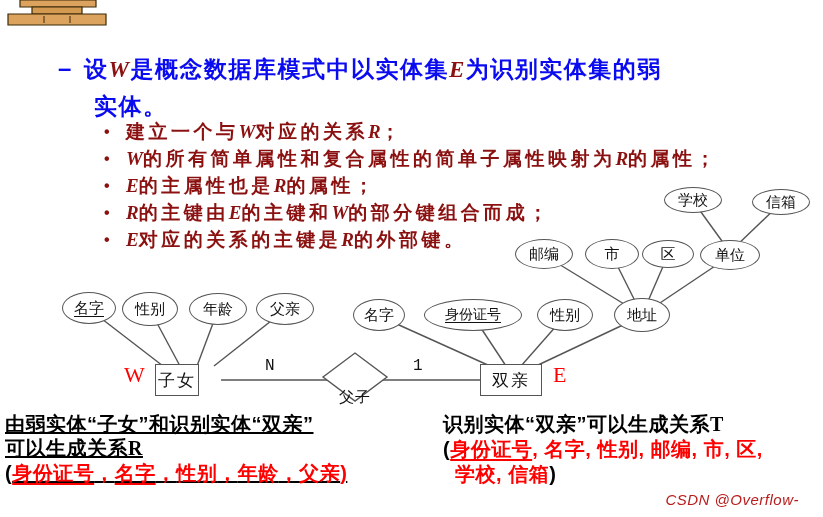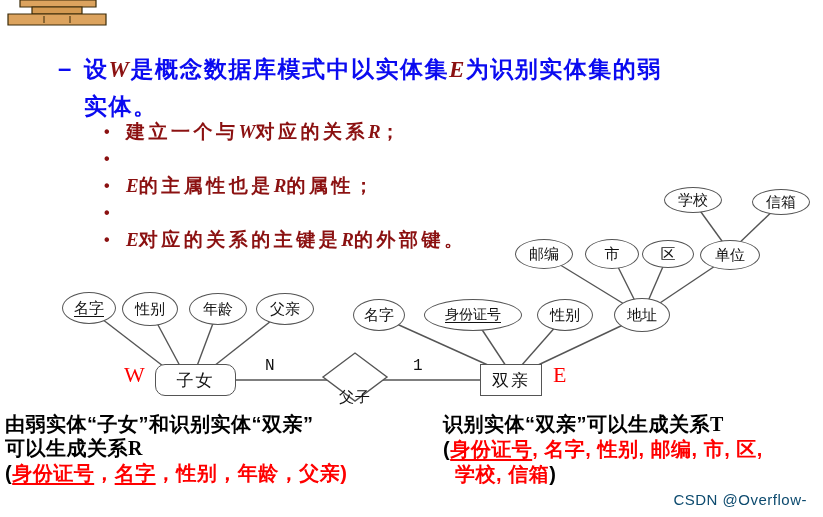--- a/index.html
+++ b/index.html
@@ -13,21 +13,21 @@
 
   
   .title-row { position:absolute; left:30px; top:16px; }
   .title-bullet { position:absolute; left:0; top:13px; width:11px; height:11px; border-radius:50%; background:#000; font-size:0; }
   .title-text { margin-left:30px; font-size:27px; font-weight:bold; letter-spacing:3px; color:#000; }
 
   
   .intro { position:absolute; left:58px; top:54px; width:760px; color:#0b0bf0; font-weight:bold; }
   .intro .dash { display:inline-block; width:26px; font-size:24px; vertical-align:top; }
   .intro .l1 { display:inline-block; font-size:23px; letter-spacing:1.5px; white-space:nowrap; }
-  .intro .l2 { margin-left:26px; font-size:23px; letter-spacing:1.5px; margin-top:6px; }
+  .intro .l2 { margin-left:36px; font-size:23px; letter-spacing:1.5px; margin-top:6px; }
   .intro .latin { color:#8b1111; font-family:"Liberation Serif", serif; font-style:italic; }
 
   
   .rules { position:absolute; left:104px; top:118px; list-style:none; color:#8b1111; font-weight:bold; }
   .rules li { position:relative; padding-left:22px; height:27px; line-height:27px; font-size:19px; letter-spacing:3.5px; white-space:nowrap; }
   .rules .mark { position:absolute; left:0; top:0; font-size:16px; letter-spacing:0; }
   .rules .latin { font-family:"Liberation Serif", serif; font-style:italic; letter-spacing:0; }
 
   
   .wires { position:absolute; left:0; top:0; z-index:1; }
@@ -35,30 +35,30 @@
          display:flex; align-items:center; justify-content:center; font-size:15px; color:#111; white-space:nowrap; }
   .ent { position:absolute; z-index:2; border:1.5px solid #555; background:#fff;
          display:flex; align-items:center; justify-content:center; font-size:17px; color:#111; letter-spacing:2px; }
   .u { text-decoration:underline; text-underline-offset:3px; }
   .marker { position:absolute; z-index:3; color:#ff0000; font-family:"Liberation Serif", serif; font-size:22px; }
   .card { position:absolute; z-index:3; font-family:"Liberation Mono", monospace; font-size:16px; color:#111; }
   .rel-label { position:absolute; z-index:2; width:48px; text-align:center; font-size:15px; color:#111; letter-spacing:1px; }
 
   
   .note { position:absolute; font-weight:bold; font-size:20px; line-height:24px; letter-spacing:0.5px; }
-  .note-left { left:5px; top:412px; width:430px; }
+  .note-left { left:5px; top:412px; width:430px;text-decoration:underline; }
   .note-right { left:443px; top:412px; width:375px; }
   .note .red { color:#ff0000; }
   .note .blk { color:#000; }
   .note .attrline { margin-top:1px; }
   .note .indent { padding-left:12px; }
   .note .latin { font-family:"Liberation Serif", serif; }
   .note .attr.u { text-decoration-thickness:2px; }
 
-  .watermark { position:absolute; right:16px; top:491px; color:#0c4a6e; font-size:15px; letter-spacing:0.5px; }
+  .watermark { position:absolute; right:24px; top:491px; color:#b91c1c; font-size:15px; letter-spacing:0.5px;font-style:italic; }
 </style>
 </head>
 <body>
 
 <div id="page">
 
   <svg id="plaque" width="104" height="28" viewBox="0 0 104 28">
     <polygon points="16,0 92,0 92,7 16,7" fill="#dca35e" stroke="#3a2a08" stroke-width="1.2"></polygon>
     <polygon points="28,7 78,7 78,14 28,14" fill="#d49a52" stroke="#3a2a08" stroke-width="1.2"></polygon>
     <polygon points="4,14 102,14 102,25 4,25" fill="#dca35e" stroke="#3a2a08" stroke-width="1.2"></polygon>
@@ -67,23 +67,23 @@
   </svg>
 
 
   <div class="intro">
     <span class="dash">–</span><span class="l1">设<span class="latin">W</span>是概念数据库模式中以实体集<span class="latin">E</span>为识别实体集的弱</span>
     <div class="l2">实体。</div>
   </div>
 
   <ul class="rules">
     <li><span class="mark">•</span><span>建立一个与<span class="latin">W</span>对应的关系<span class="latin">R</span>；</span></li>
-    <li><span class="mark">•</span></li>
+    <li><span class="mark">•</span><span><span class="latin">W</span>的所有简单属性和复合属性的简单子属性映射为<span class="latin">R</span>的属性；</span></li>
     <li><span class="mark">•</span><span><span class="latin">E</span>的主属性也是<span class="latin">R</span>的属性；</span></li>
-    <li><span class="mark">•</span></li>
+    <li><span class="mark">•</span><span><span class="latin">R</span>的主键由<span class="latin">E</span>的主键和<span class="latin">W</span>的部分键组合而成；</span></li>
     <li><span class="mark">•</span><span><span class="latin">E</span>对应的关系的主键是<span class="latin">R</span>的外部键。</span></li>
   </ul>
 
   <svg class="wires" width="823" height="517" viewBox="0 0 823 517">
     <g stroke="#555" stroke-width="1.4">
       <line x1="89" y1="309" x2="163" y2="366"></line>
       <line x1="150" y1="310" x2="180" y2="366"></line>
       <line x1="218" y1="310" x2="197" y2="366"></line>
       <line x1="285" y1="310" x2="214" y2="366"></line>
       <line x1="221" y1="380" x2="480" y2="380"></line>
@@ -141,21 +141,21 @@
     </div>
 
   <div class="ell" style="left:664px;top:187px; width:58px; height:26px;">
       <span>学校</span>
     </div>
   <div class="ell" style="left:752px;top:189px; width:58px; height:26px;">
       <span>信箱</span>
     </div>
 
   <span class="marker" style="left:124px; top:362px;">W</span>
-  <div class="ent" style="left:155px; top:364px; width:81px; height:32px;border-radius:10px;">
+  <div class="ent" style="left:155px; top:364px; width:44px; height:32px;">
       <span>子女</span>
     </div>
 
   <span class="card" style="left:265px; top:357px;">N</span>
   <div class="rel-label" style="left:331px; top:388px;">父子</div>
   <span class="card" style="left:413px; top:357px;">1</span>
 
   <div class="ent" style="left:480px; top:364px; width:62px; height:32px;">
       <span>双亲</span>
     </div>

